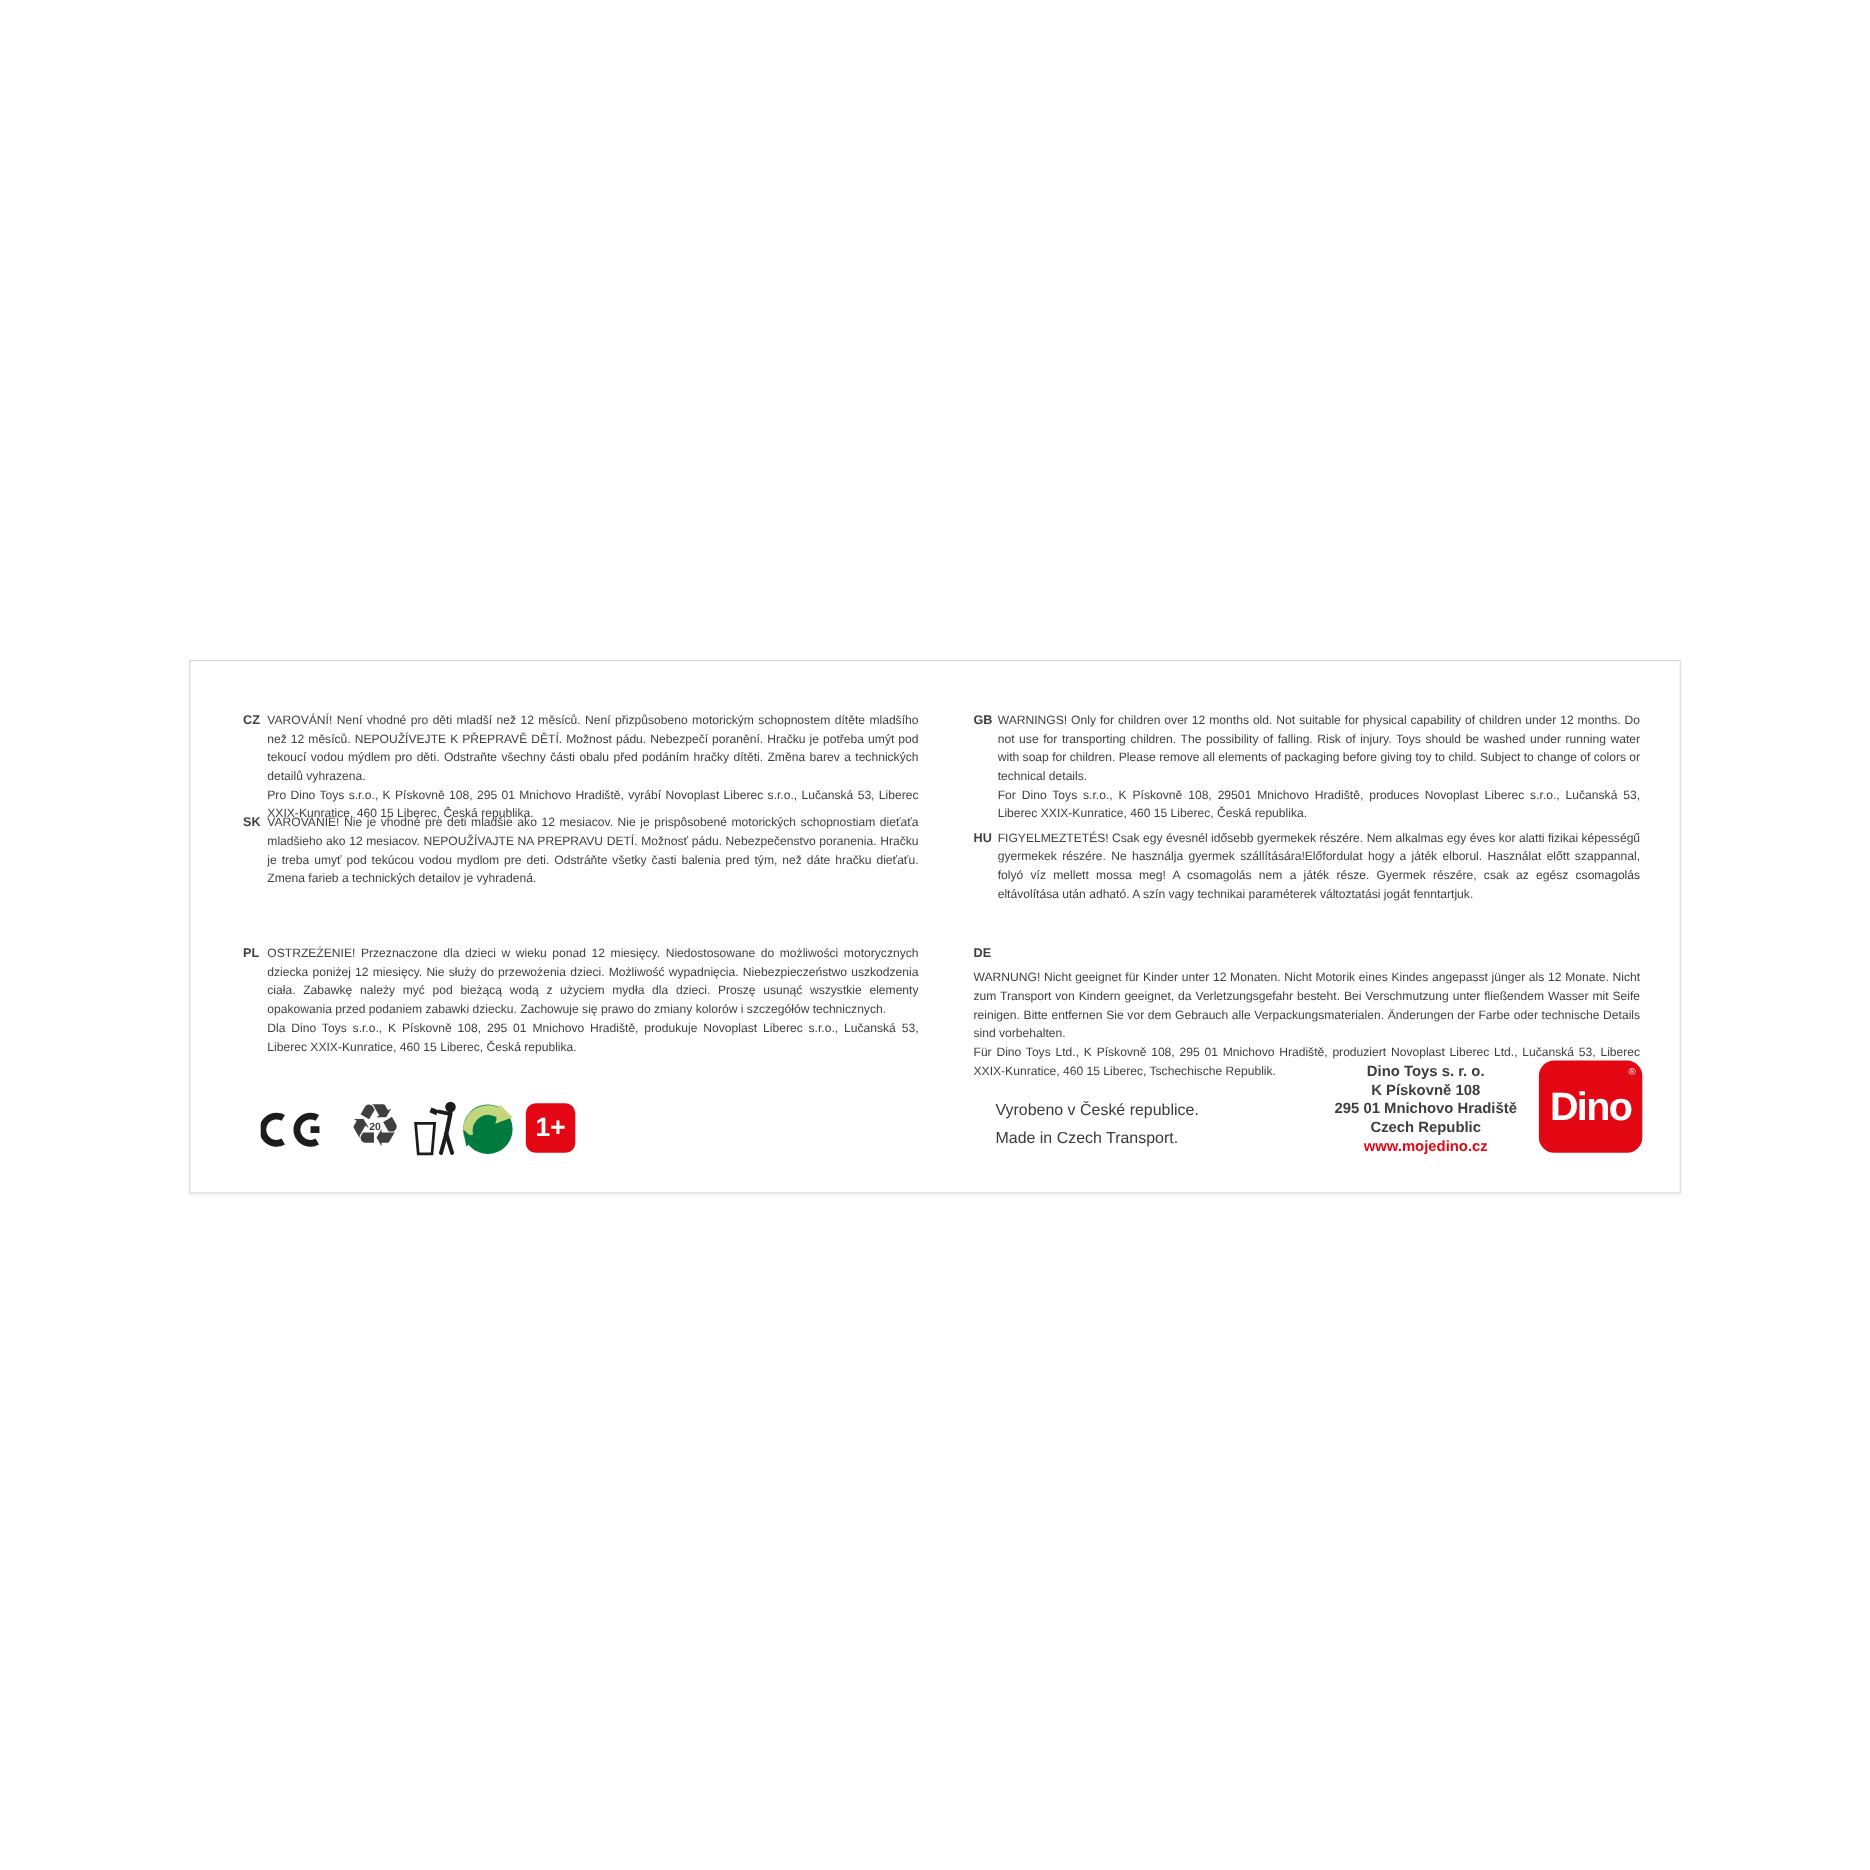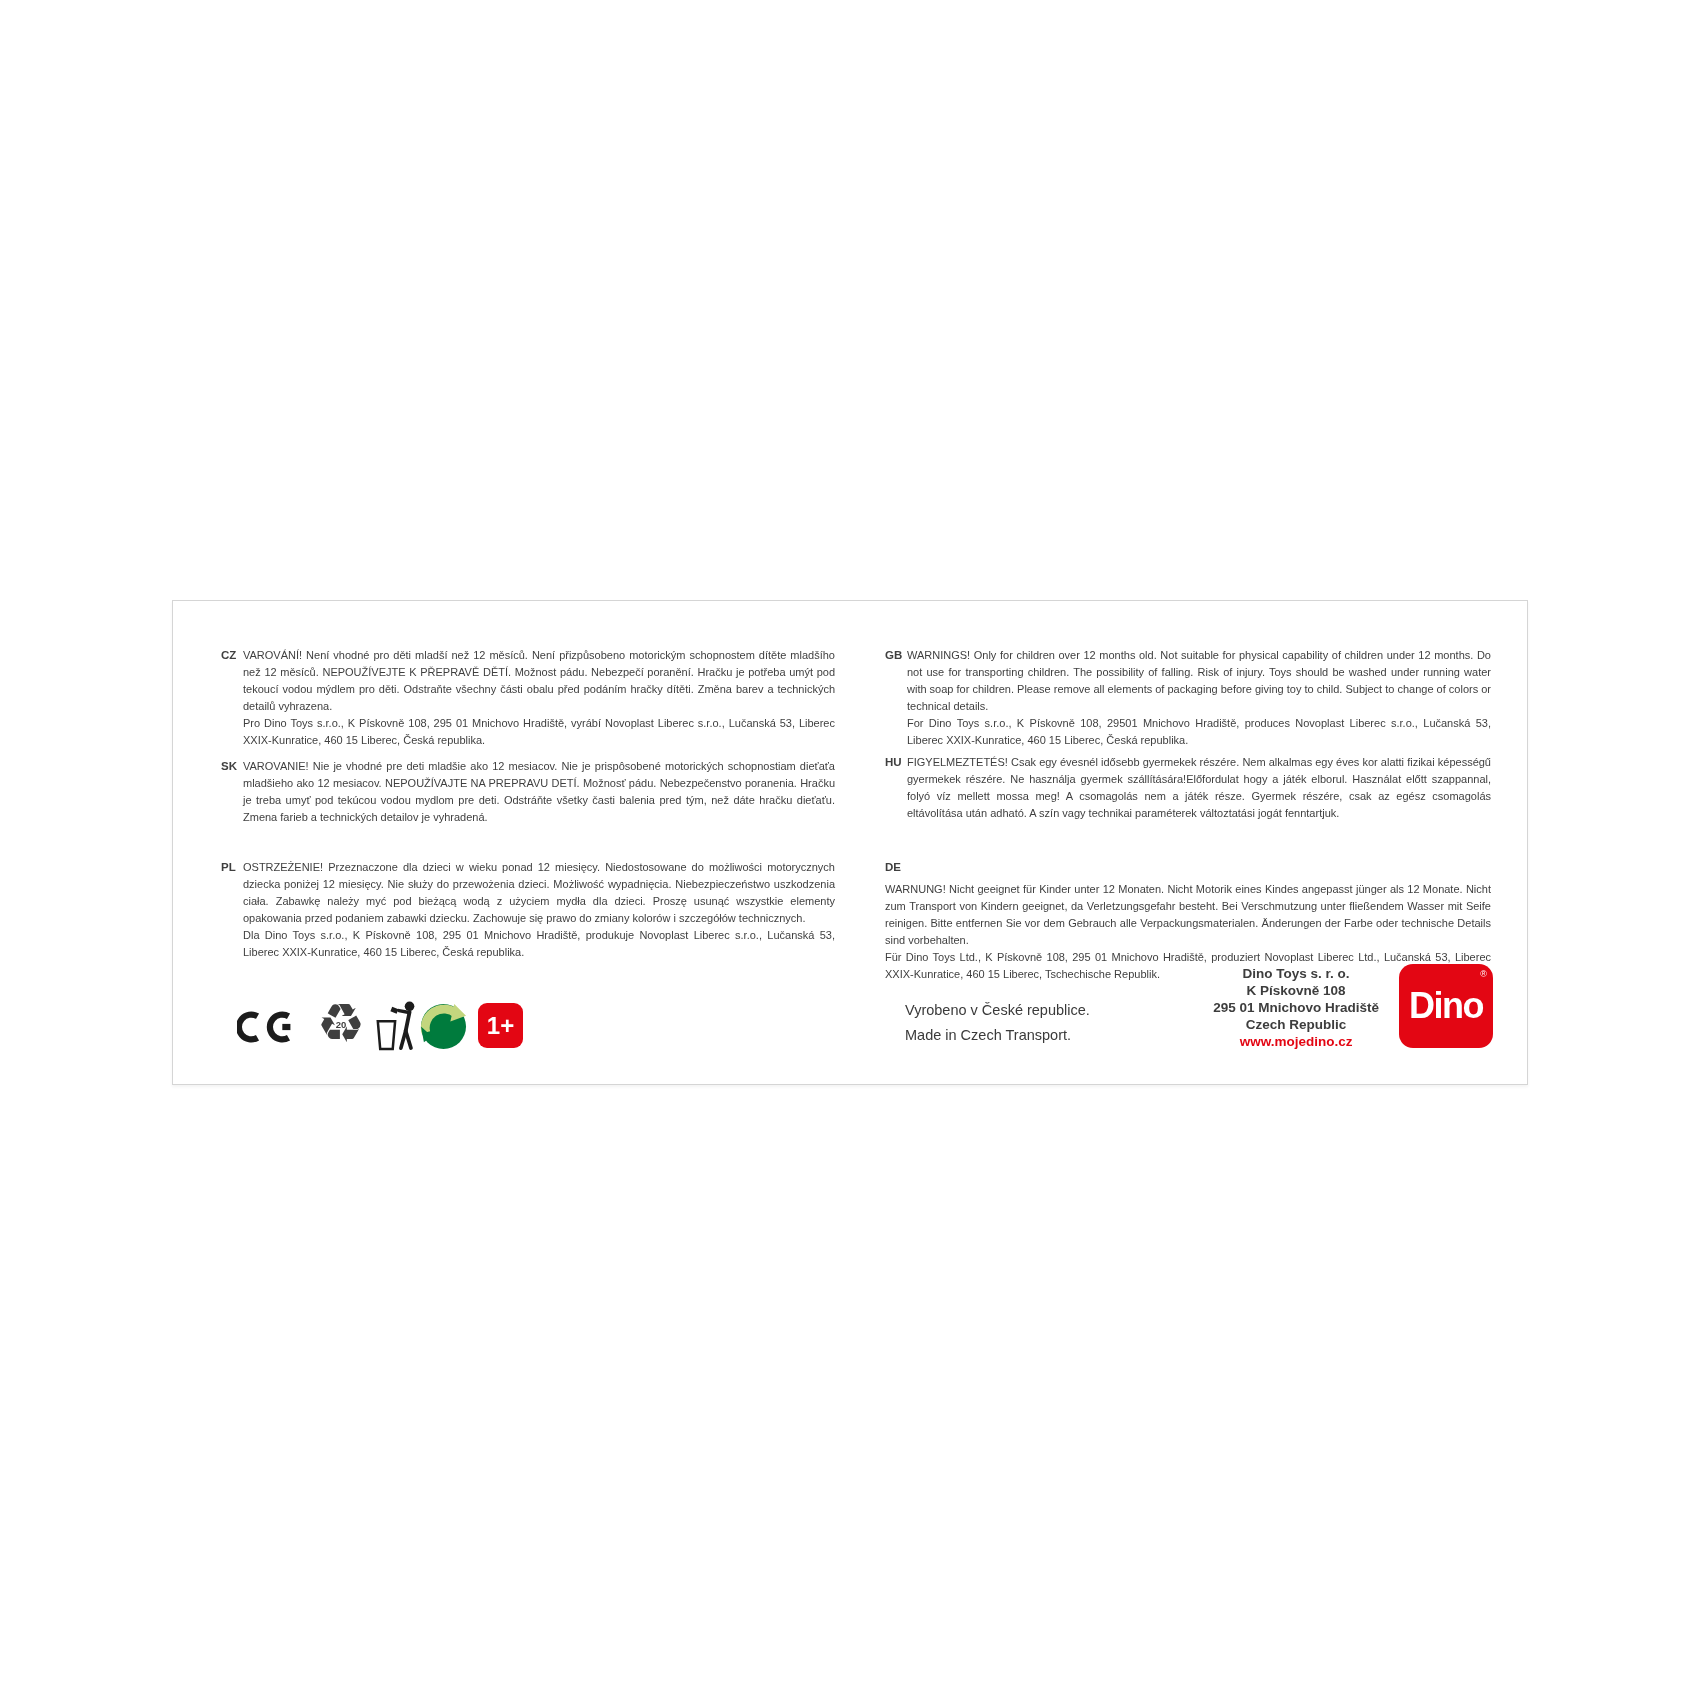--- a/index.html
+++ b/index.html
@@ -11,21 +11,21 @@
   .panel{
     position:absolute;left:172px;top:600px;width:1354px;height:483px;
     background:#ffffff;border:1px solid #d5d5d5;
     box-shadow:0 2px 3px rgba(0,0,0,0.05);
   }
   .block{position:absolute;display:flex;color:var(--text);}
   .lang{flex:0 0 22px;font-size:11.5px;font-weight:bold;line-height:17px;}
   .btext{flex:1;font-size:11px;line-height:17px;text-align:justify;}
   .btext p{margin:0;}
   #b-cz{left:48px;top:46px;width:614px;justify-content:center;}
-  #b-sk{left:48px;top:157px;width:614px;}
+  #b-sk{left:48px;top:139px;width:614px;}
   #b-pl{left:48px;top:258px;width:614px;}
   #b-gb{left:712px;top:46px;width:606px;}
   #b-hu{left:712px;top:153px;width:606px;}
   #b-de{left:712px;top:258px;width:606px;flex-direction:column;}
 
   
   .icon{position:absolute;}
   #icon-ce{left:64px;top:404px;width:62px;height:44px;}
   #icon-recycle{left:140px;top:394px;width:56px;height:58px;text-align:center;color:var(--text);}
   #icon-recycle .glyph{font-size:54px;line-height:58px;display:block;font-family:"DejaVu Sans",sans-serif;}

